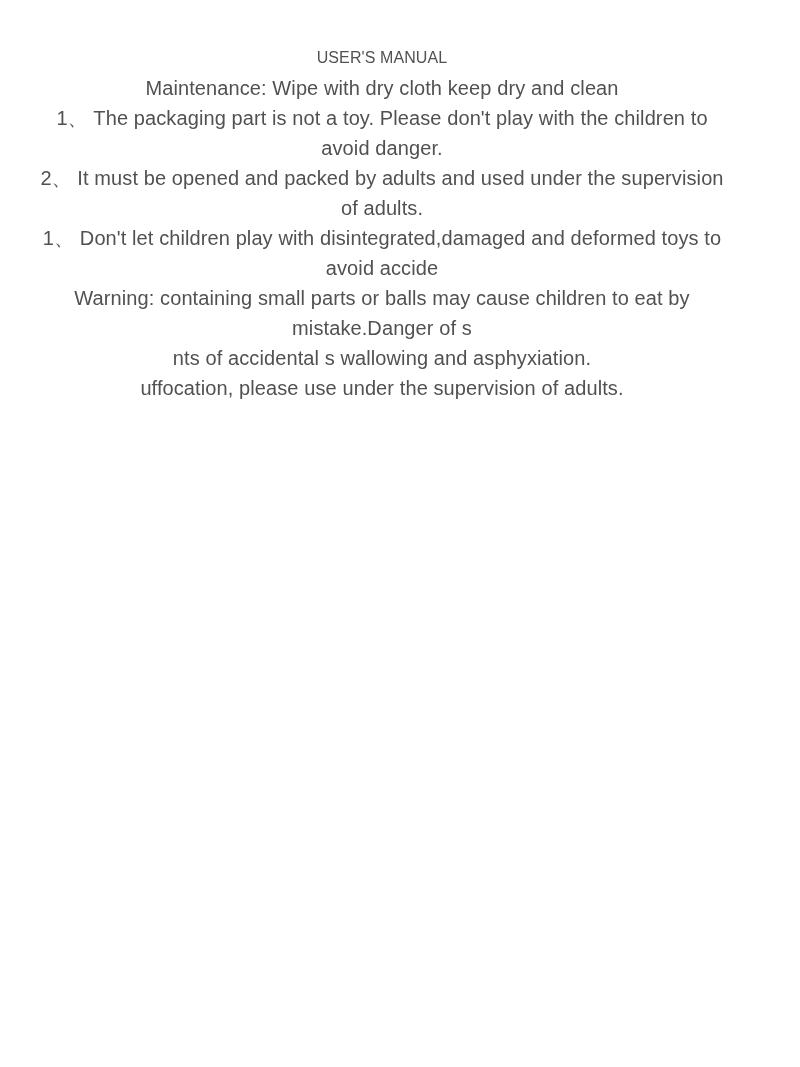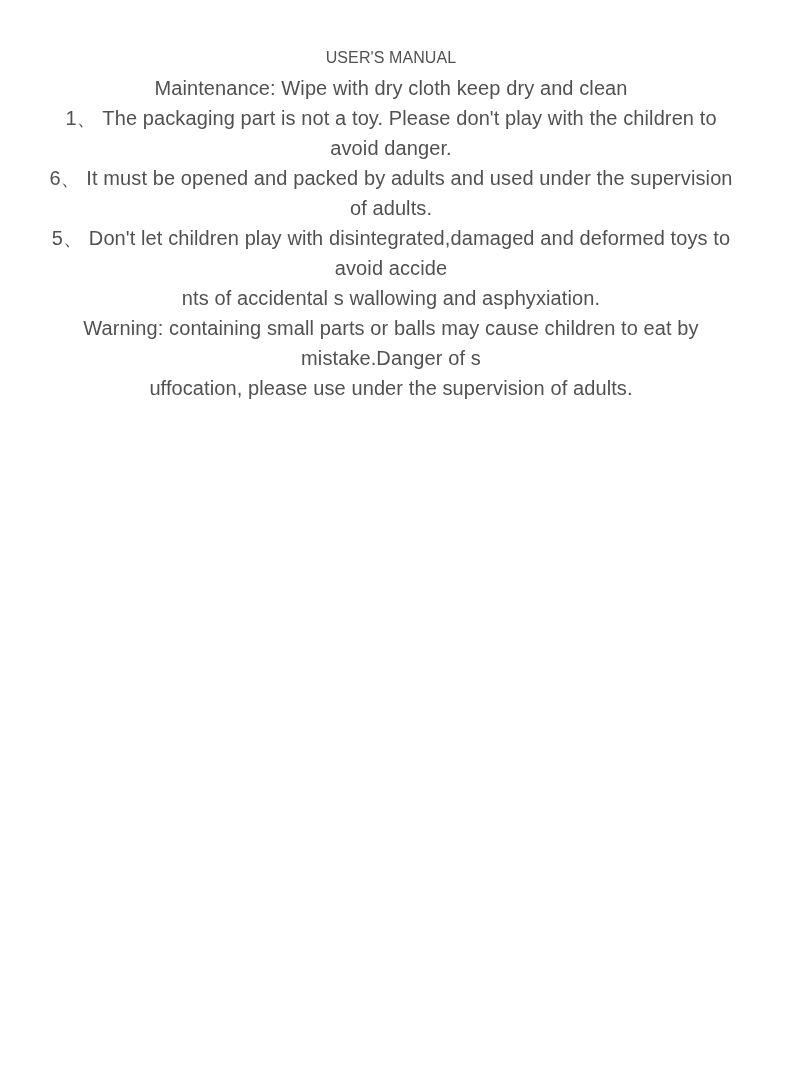--- a/index.html
+++ b/index.html
@@ -12,21 +12,20 @@
     background: var(--page-bg, #ffffff);
     font-family: "Liberation Sans", "DejaVu Sans", sans-serif;
     overflow: hidden;
   }
   .manual-page {
     box-sizing: border-box;
     width: 764px;
     height: 1067px;
     padding-top: 43px;
     background: var(--page-bg, #ffffff);
-    margin-left: 9px;
   }
   .line {
     text-align: center;
     font-size: 20px;
     line-height: 30px;
     font-weight: 400;
     color: var(--text-color, #515153);
     margin: 0;
     padding: 0 40px;
     white-space: pre-wrap;
@@ -37,18 +36,18 @@
     font-weight: 400;
   }
 </style>
 </head>
 <body>
 
 <main class="manual-page">
   <h1 class="line">USER'S MANUAL</h1>
   <p class="line">Maintenance: Wipe with dry cloth keep dry and clean</p>
   <p class="line">1、 The packaging part is not a toy. Please don't play with the children to avoid danger.</p>
-  <p class="line">6、 It must be opened and packed by adults and used under the supervision of adults.</p>
-  <p class="line">5、 Don't let children play with disintegrated,damaged and deformed toys to avoid accide</p>
+  <p class="line">2、 It must be opened and packed by adults and used under the supervision of adults.</p>
+  <p class="line">1、 Don't let children play with disintegrated,damaged and deformed toys to avoid accide</p>
+  <p class="line">Warning: containing small parts or balls may cause children to eat by mistake.Danger of s</p>
   <p class="line">nts of accidental s wallowing and asphyxiation.</p>
-  <p class="line">Warning: containing small parts or balls may cause children to eat by mistake.Danger of s</p>
   <p class="line">uffocation, please use under the supervision of adults.</p>
 </main>
 
 </body></html>

